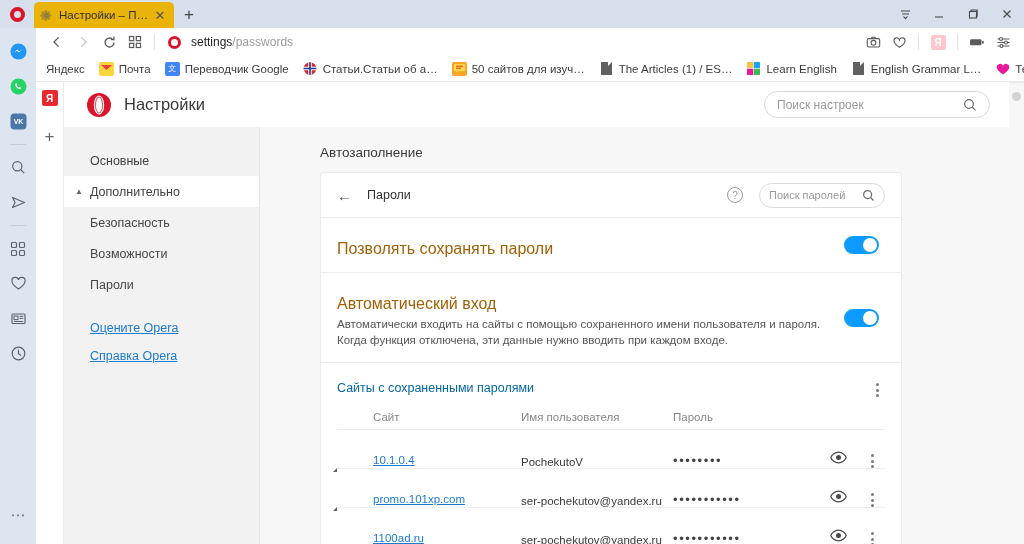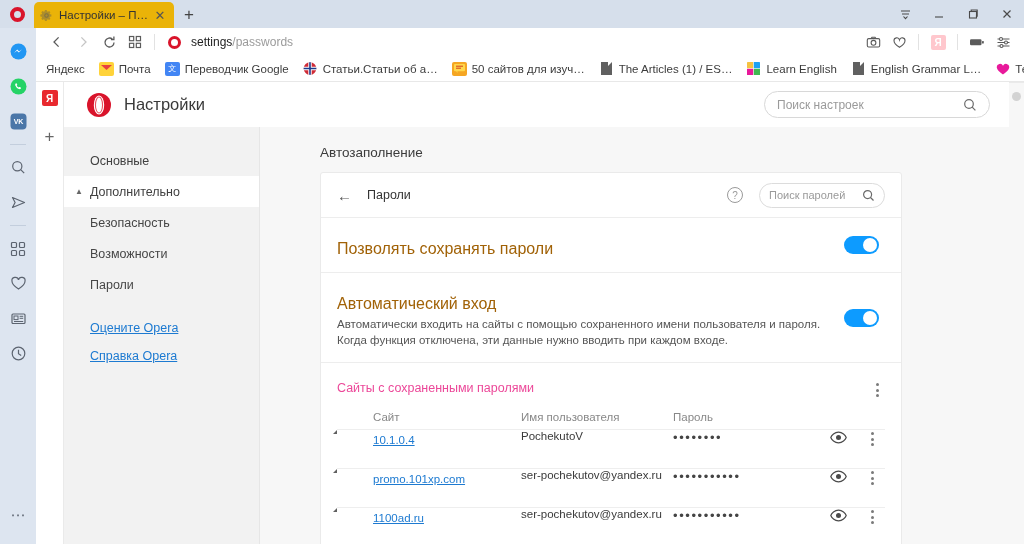--- a/index.html
+++ b/index.html
@@ -200,38 +200,38 @@
   }
   .switch::after {
     content: ''; position: absolute; right: 2px; top: 2px;
     width: 14px; height: 14px; background: #fff; border-radius: 50%;
   }
 
   .saved-head {
     display: flex; align-items: flex-start; padding: 18px 16px 10px 16px;
     border-top: 1px solid #ededed;
   }
-  .saved-title { font-size: 12.5px; color: #ec4899; flex: 1; }
+  .saved-title { font-size: 12.5px; color: #0369a1; flex: 1; }
   .kebab {
     width: 16px; display: flex; flex-direction: column; align-items: center;
     justify-content: center; cursor: pointer; gap: 2.5px; padding-top: 2px;
   }
   .kebab span { width: 3px; height: 3px; border-radius: 50%; background: #7a7a7a; display: block; }
 
   .tbl { padding: 0 16px 0 16px; }
   .tbl-head { display: flex; padding: 4px 0 6px 0; }
   .tbl-head div { font-size: 11.5px; color: #888; }
   .c-icon { width: 36px; flex-shrink: 0; }
   .c-site { width: 148px; flex-shrink: 0; }
   .c-user { width: 152px; flex-shrink: 0; }
   .c-pass { flex: 1; }
   .c-eye { width: 42px; flex-shrink: 0; text-align: center; }
   .c-kebab { width: 26px; flex-shrink: 0; display: flex; justify-content: center; }
   .tbl-row {
-    display: flex; align-items: flex-start; height: 39px;
+    display: flex; align-items: flex-end; height: 39px;
     border-top: 1px solid #eeeeee;
   }
   .tbl-row:first-of-type { border-top: 1px solid #eeeeee; }
   .site-link {
     font-size: 11.5px; color: #1d7ad1; text-decoration: underline; cursor: pointer;
   }
   .user-cell { font-size: 11.5px; color: #3a3a3a; }
   .pass-cell { font-size: 13px; color: #444; letter-spacing: 1.6px; }
   .eye { cursor: pointer; display: inline-flex; }
 

